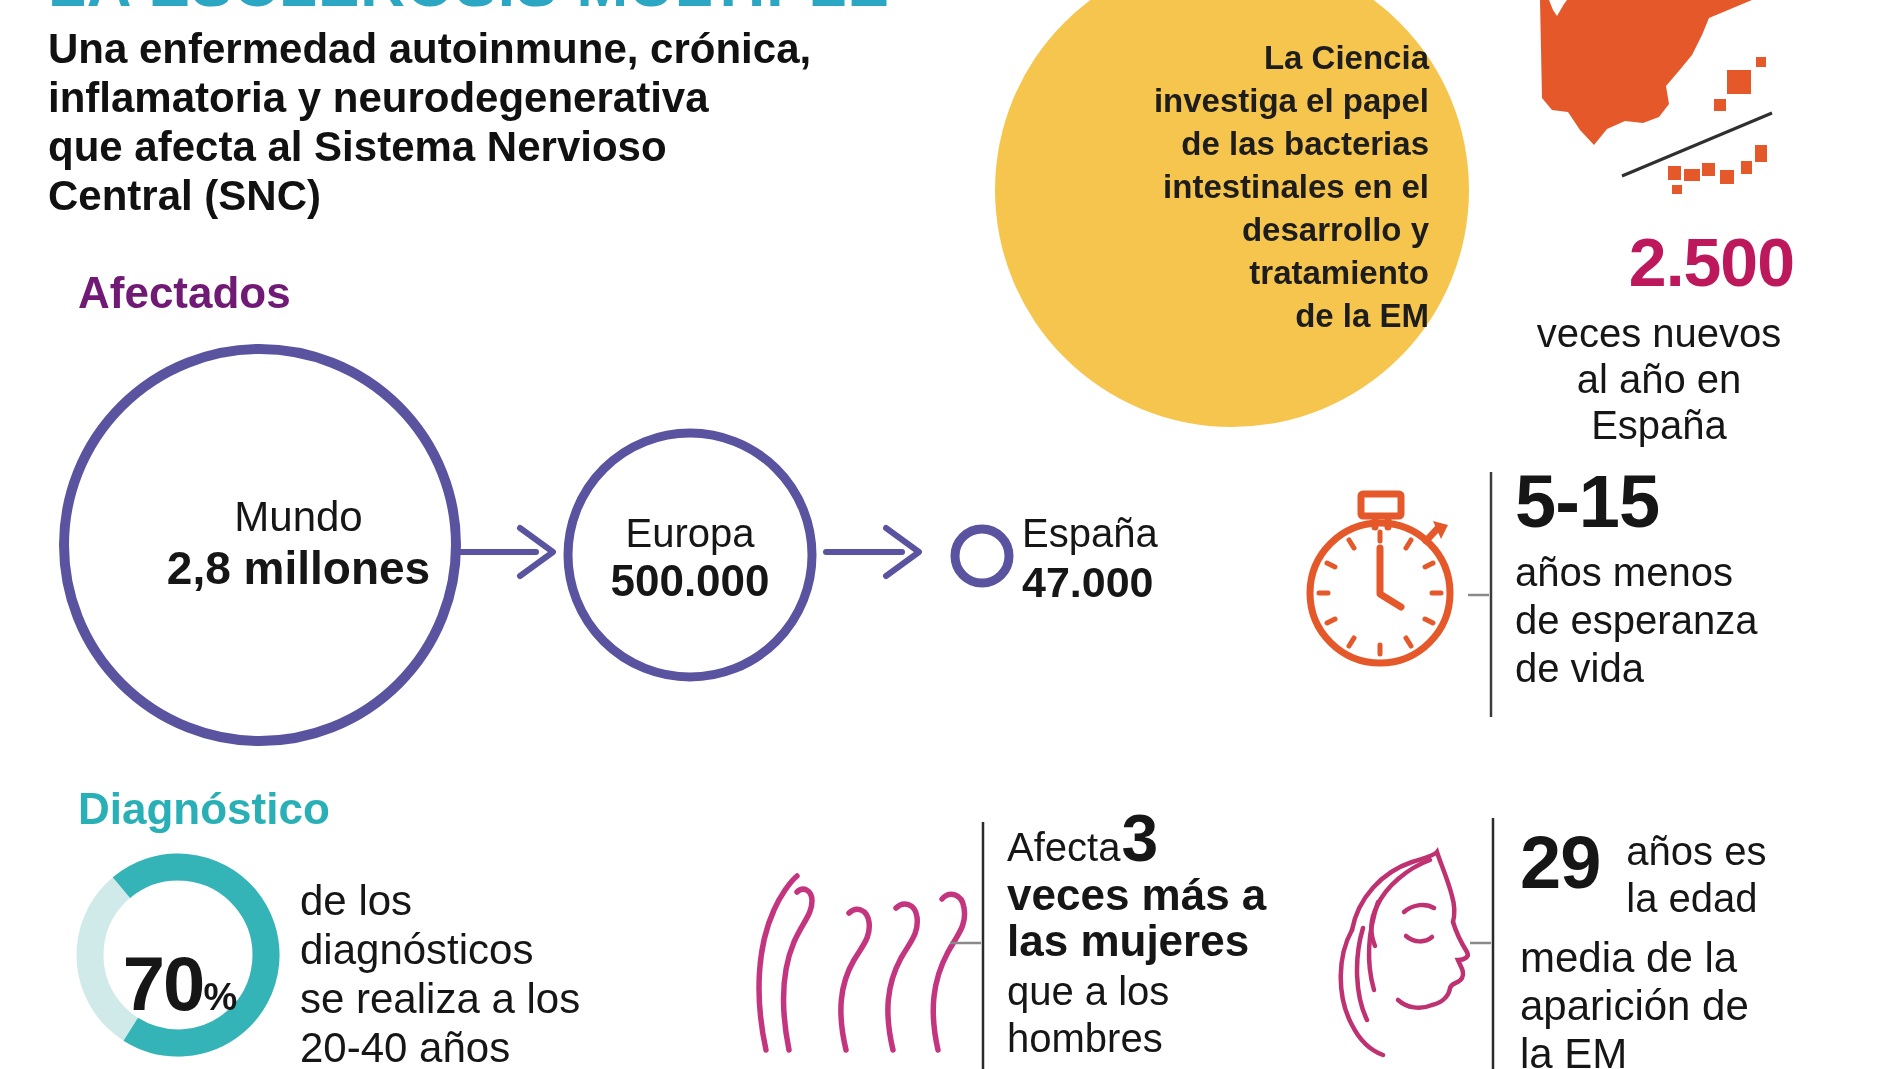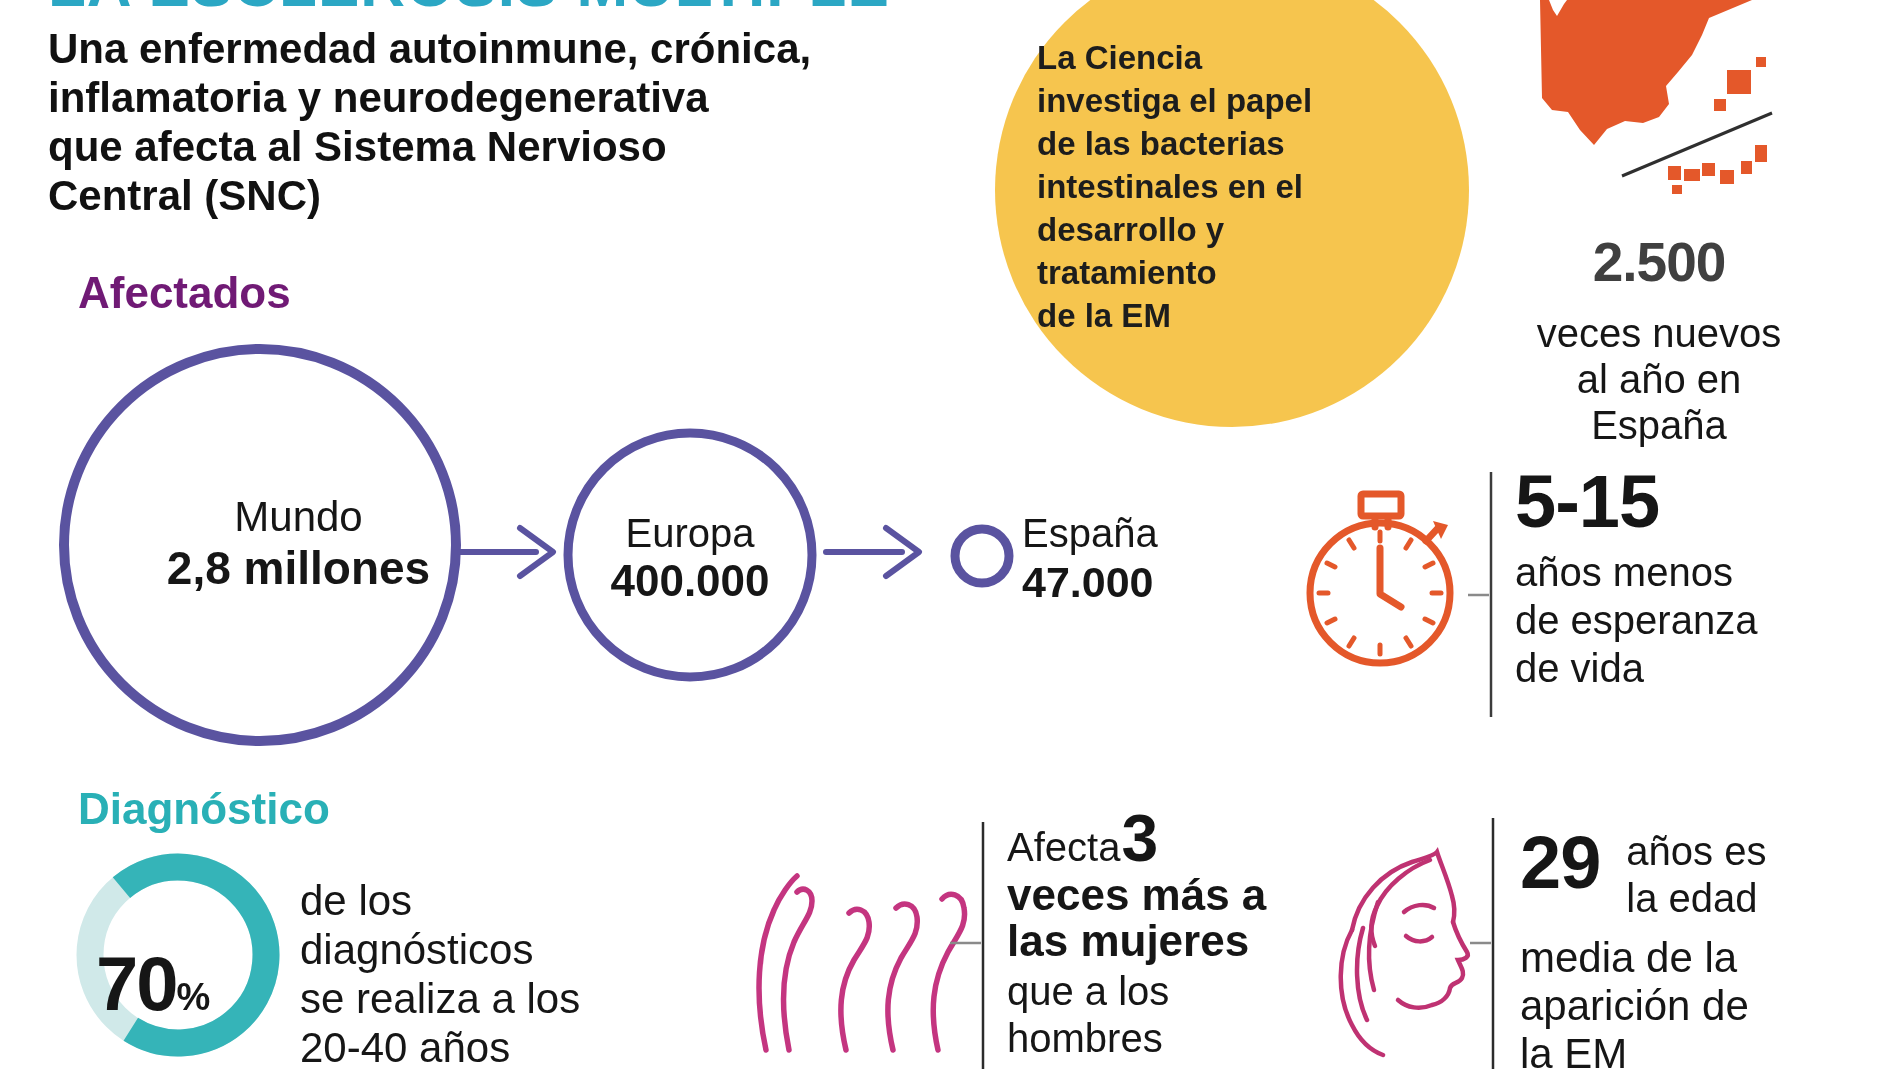--- a/index.html
+++ b/index.html
@@ -21,32 +21,32 @@
 
   .world-text{left:60px;top:492px;width:477px;text-align:center;}
   .circle-label{font-size:42px;line-height:50px;}
   .circle-value{font-size:46px;line-height:52px;font-weight:bold;}
   .europe-text{left:578px;top:510px;width:224px;text-align:center;}
   .europe-text .circle-label{font-size:40px;line-height:46px;}
   .europe-text .circle-value{font-size:44px;line-height:50px;}
   .spain-text{left:1022px;top:510px;text-align:left;}
   .spain-text .circle-label{font-size:40px;line-height:46px;}
   .spain-text .circle-value{font-size:43px;line-height:52px;}
-  .bubble-text{left:1037px;top:36px;width:392px;text-align:left;font-size:33px;line-height:43px;
+  .bubble-text{left:1037px;top:36px;width:392px;text-align:right;font-size:33px;line-height:43px;
                font-weight:bold;color:#1d1d1d;}
 
   .cases{left:1524px;top:218px;width:270px;text-align:center;}
-  .cases-value{font-size:55px;line-height:88px;font-weight:bold;color:#404040;letter-spacing:-1px;}
+  .cases-value{font-size:68px;line-height:88px;font-weight:bold;color:#be185d;letter-spacing:-1px;text-align:right;}
   .cases-lines{font-size:40px;line-height:46px;margin-top:4px;}
 
   .life{left:1515px;top:462px;width:340px;}
   .life-value{font-size:74px;line-height:80px;font-weight:bold;letter-spacing:-1px;}
   .life-lines{font-size:40px;line-height:48px;margin-top:6px;}
 
-  .pct{left:96px;top:940px;width:168px;}
+  .pct{left:96px;top:940px;width:168px;text-align:center;}
   .pct-num{font-size:76px;font-weight:bold;letter-spacing:-2px;}
   .pct-sign{font-size:38px;font-weight:bold;}
   .diag-lines{left:300px;top:876px;font-size:42px;line-height:49px;}
 
   .gender{left:1007px;top:806px;width:310px;}
   .gender-row{display:flex;align-items:baseline;gap:1px;}
   .gender-prefix{font-size:40px;}
   .gender-mult{font-size:66px;font-weight:bold;line-height:64px;}
   .gender-bold{font-size:44px;line-height:46px;font-weight:bold;margin-top:2px;}
   .gender-normal{font-size:40px;line-height:47px;margin-top:4px;}
@@ -167,21 +167,21 @@
 
   <div class="abs h-affected">Afectados</div>
 
   <div class="abs world-text">
     <div class="circle-label">Mundo</div>
     <div class="circle-value">2,8 millones</div>
   </div>
 
   <div class="abs europe-text">
     <div class="circle-label">Europa</div>
-    <div class="circle-value">400.000</div>
+    <div class="circle-value">500.000</div>
   </div>
 
   <div class="abs spain-text">
     <div class="circle-label">España</div>
     <div class="circle-value">47.000</div>
   </div>
 
   <div class="abs bubble-text pre">La Ciencia
 investiga el papel
 de las bacterias

